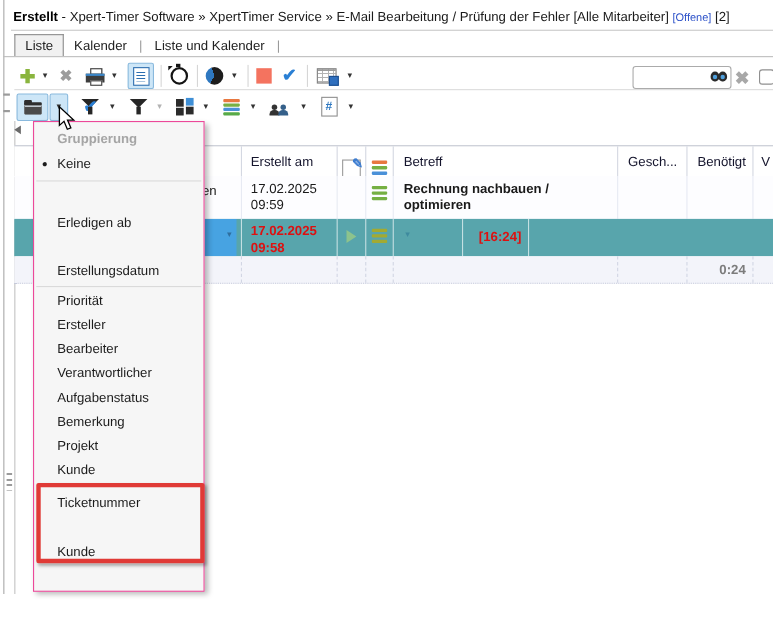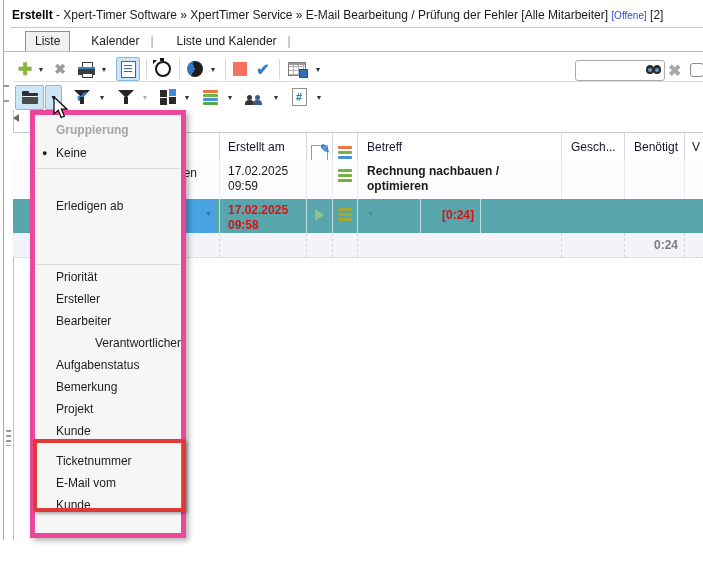--- a/index.html
+++ b/index.html
@@ -16,21 +16,21 @@
     background:repeating-linear-gradient(#9a9a9a 0 2px,transparent 2px 5px);}
   .scroll-left-arrow{left:13px;top:114px;width:0;height:0;
     border-top:4px solid transparent;border-bottom:4px solid transparent;border-right:6px solid #6a6a6a;}
   .hline{background:#c9c9c9;height:1px;}
   
   .titlebar{left:12px;top:8px;white-space:nowrap;}
   .title-bold{font-weight:bold;color:#000;}
   .title-badge{color:#2b50c8;font-size:10px;}
   
   .tabs{left:13px;top:31px;height:20px;display:flex;align-items:center;}
-  .tab{padding:2px 9px 3px 9px;color:#222;margin-left:12px;}
+  .tab{padding:2px 9px 3px 9px;color:#222;}
   .tab.active{border:1px solid #8d8d8d;border-bottom:none;background:#f1f1f1;}
   .tab-sep{color:#9a9a9a;margin:0 2px;}
   
   .toolbar{left:15px;display:flex;align-items:center;height:26px;}
   .tb-btn{display:flex;align-items:center;justify-content:center;position:relative;}
   .caret{font-size:7px;color:#333;width:12px;text-align:center;}
   .caret.dim{color:#b3b3b3;}
   .vsep{width:1px;height:20px;background:#d6d6d6;margin:0 6px;}
   .active-box{background:#cde6f7;border:1px solid #89b9dd;border-radius:2px;}
   .icon-plus{color:#8ab53e;font-size:17px;font-weight:bold;line-height:1;}
@@ -109,21 +109,21 @@
   .hlines3{display:flex;flex-direction:column;gap:2px;width:14px;margin:9px auto 0;}
   .hlines3 i{height:3px;border-radius:1px;}
   .pencil-note{width:15px;height:15px;margin:7px auto 0;background:#fff;border:1px solid #9a9a9a;position:relative;}
   .pencil-note::after{content:"\270E";position:absolute;right:-3px;top:-4px;color:#3a7bd0;font-size:12px;font-weight:bold;}
   .play-tri{width:0;height:0;margin:10px auto 0;border-top:6px solid transparent;border-bottom:6px solid transparent;
     border-left:9px solid rgba(150,200,135,0.85);}
   .bluecell{position:absolute;left:173px;top:0;width:29px;height:100%;background:#47a3e2;}
   .bluecell::after{content:"\25BC";position:absolute;right:3px;top:11px;font-size:7px;color:#2f6f9f;}
   .gesch-arrow{font-size:7px;color:#3e8a9e;padding-top:11px;display:block;}
   
-  .menu{left:30px;top:110px;width:156px;height:428px;background:#f6f6f6;border:5px solid #ec4899;
+  .menu{left:30px;top:110px;width:156px;height:428px;background:#f6f6f6;border:1px solid #ec4899;
     box-shadow:3px 3px 5px rgba(0,0,0,0.28);z-index:50;box-sizing:border-box;}
   .menu-item{position:absolute;left:0;width:100%;height:22px;line-height:22px;padding-left:21px;box-sizing:border-box;color:#1c1c1c;}
   .menu-title{position:absolute;left:0;top:4px;width:100%;height:22px;line-height:22px;padding-left:21px;
     box-sizing:border-box;font-weight:bold;color:#a5a5a5;}
   .menu-sep{position:absolute;left:2px;right:2px;height:1px;background:#dadada;}
   .bullet{position:absolute;left:7px;top:0;font-size:9px;color:#1c1c1c;}
   .red-box{left:33px;top:439px;width:153px;height:73px;box-sizing:border-box;border:4px solid #e03a36;
     border-radius:2px;z-index:60;box-shadow:2px 2px 3px rgba(0,0,0,0.3);}
   
   .cursor{left:52px;top:96px;z-index:100;}
@@ -304,21 +304,21 @@
   <div class="tcell c3">
     <div class="hlines3">
       <i style="background:#a2aa32;"></i>
         <i style="background:#a2aa32;"></i>
         <i style="background:#a2aa32;"></i>
     </div>
   </div>
   <div class="tcell c5">
       <span class="gesch-arrow">▼</span>
     </div>
-  <div class="tcell c6 needed-cell red">[0:24]</div>
+  <div class="tcell c6 needed-cell red">[16:24]</div>
   <div class="tcell c7"></div>
 </div>
 
 <div class="abs trow sumrow">
   <div class="tcell c0"></div>
   <div class="tcell c1"></div>
   <div class="tcell c2"></div>
   <div class="tcell c3"></div>
   <div class="tcell c4"></div>
   <div class="tcell c5"></div>
@@ -327,31 +327,31 @@
 </div>
 
 <div class="abs menu">
   <div class="menu-title">Gruppierung</div>
   <div class="menu-item" style="top:27px;">
     <span class="bullet">●</span>
     <span>Keine</span>
   </div>
   <div class="menu-sep" style="top:53px;"></div>
   <div class="menu-item" style="top:80px;">Erledigen ab</div>
+  <div class="menu-item" style="top:124px;">Erstellungsdatum</div>
   <div class="menu-sep" style="top:149px;"></div>
   <div class="menu-item" style="top:151px;">Priorität</div>
   <div class="menu-item" style="top:173px;">Ersteller</div>
   <div class="menu-item" style="top:195px;">Bearbeiter</div>
-  <div class="menu-item" style="top:217px;text-align:right;">Verantwortlicher</div>
+  <div class="menu-item" style="top:217px;">Verantwortlicher</div>
   <div class="menu-item" style="top:239px;">Aufgabenstatus</div>
   <div class="menu-item" style="top:261px;">Bemerkung</div>
   <div class="menu-item" style="top:283px;">Projekt</div>
   <div class="menu-item" style="top:305px;">Kunde</div>
   <div class="menu-item" style="top:335px;">Ticketnummer</div>
-  <div class="menu-item" style="top:357px;">E-Mail vom</div>
   <div class="menu-item" style="top:379px;">Kunde</div>
 </div>
 
 <div class="abs red-box"></div>
 
 <svg class="abs cursor" width="18" height="24" viewBox="0 0 18 24">
   <path d="M2,1 L2,18 L6.2,14.3 L9.2,21.5 L12.4,20.2 L9.4,13.2 L15,13.2 Z" fill="#ffffff" stroke="#000000" stroke-width="1.2"></path>
 </svg>
 
 </body></html>

